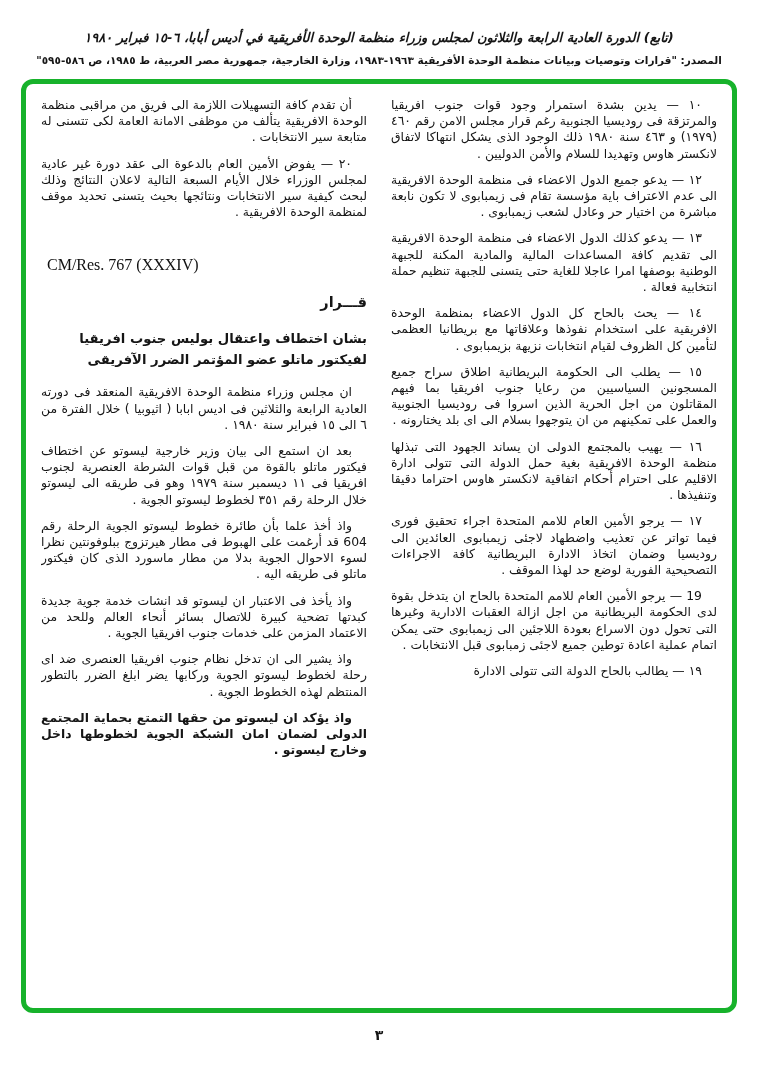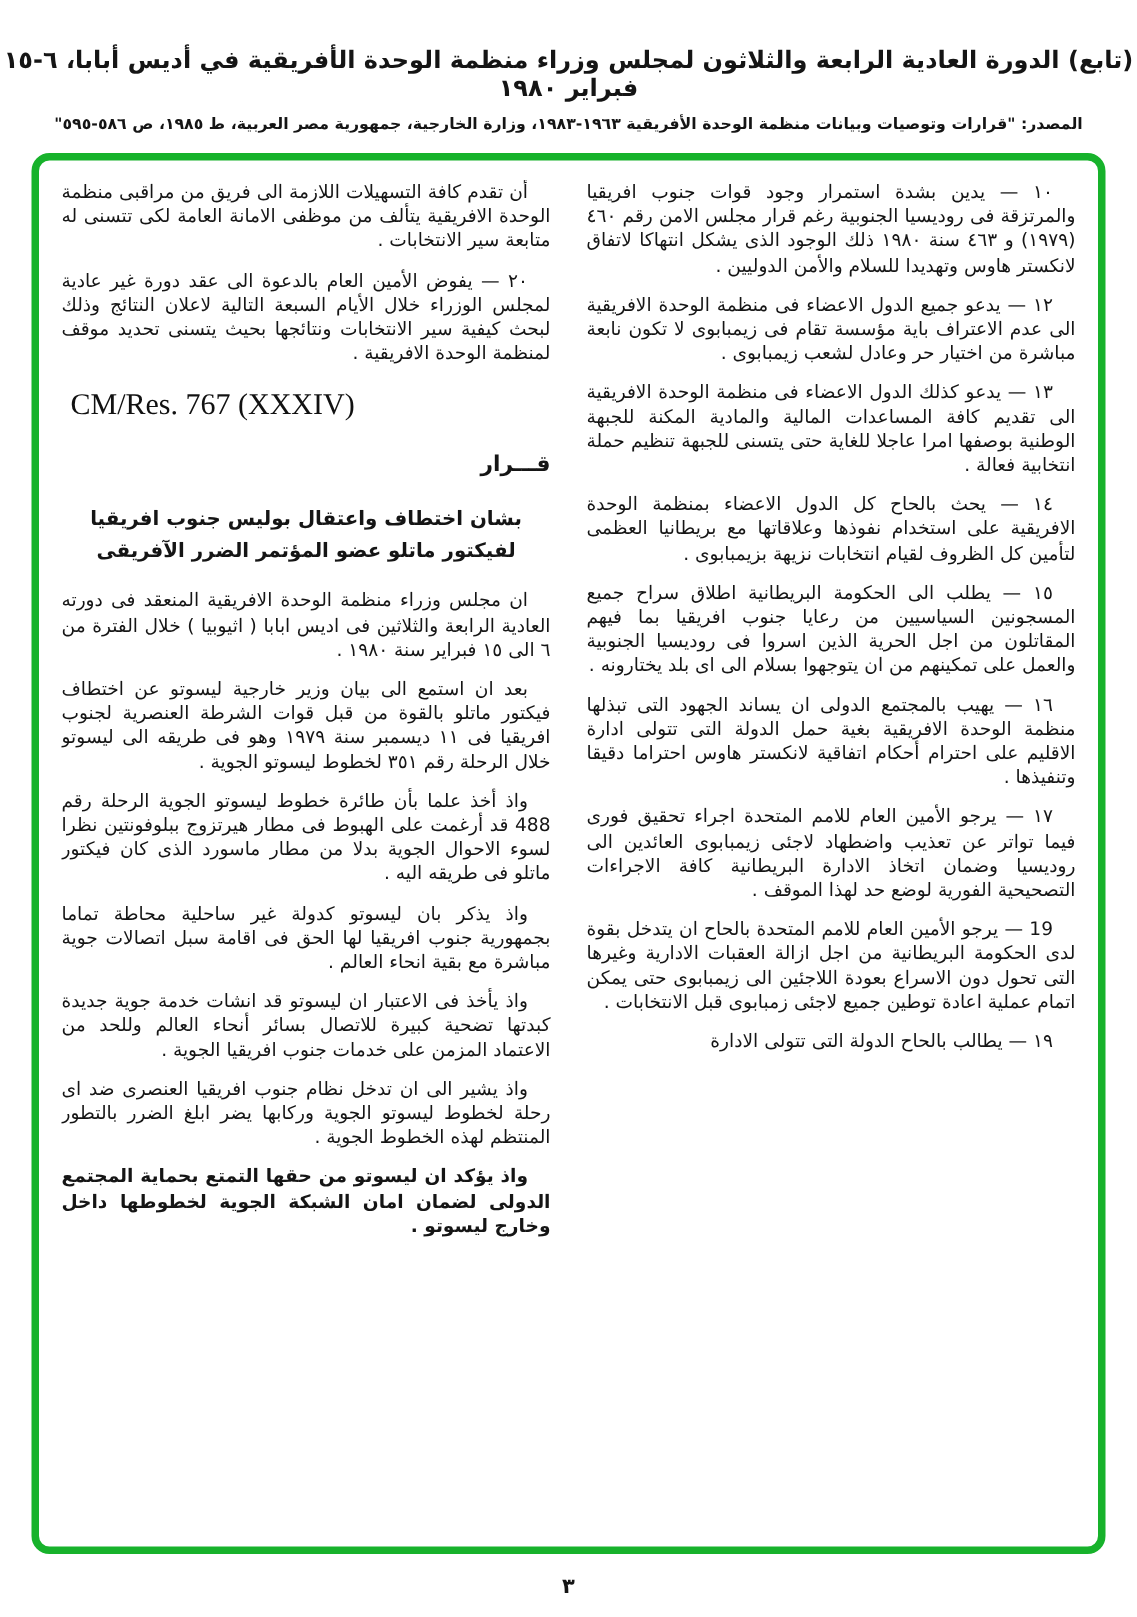--- a/index.html
+++ b/index.html
@@ -4,21 +4,21 @@
 <style>
   html,body { margin:0; padding:0; }
   body {
     width:758px; height:1078px;
     background:#ffffff;
     font-family:"DejaVu Sans", sans-serif;
     color:#151515;
     overflow:hidden;
   }
   .header { padding-top:30px; text-align:center; direction:rtl; }
-  .header-line1 { font-size:16px; font-weight:bold; letter-spacing:0.2px; }
+  .header-line1 { font-size:13px; font-weight:bold; letter-spacing:0.2px;font-style:italic; }
   .header-line2 { font-size:10.5px; font-weight:bold; margin-top:9px; }
   .frame {
     margin:13px auto 0 auto;
     width:716px; height:934px;
     box-sizing:border-box;
     border:5px solid #17b22b;
     border-radius:12px;
     padding:13px 15px 10px 15px;
     overflow:hidden;
   }
@@ -28,31 +28,31 @@
     margin:0 0 10px 0;
     text-align:justify;
     text-indent:15px;
     font-size:12.4px;
     line-height:16.2px;
     direction:rtl;
   }
   .cmres {
     direction:ltr; text-align:left;
     font-family:"Liberation Serif", serif;
-    font-size:20px;
-    margin:16px 0 20px 0;
+    font-size:16px;
+    margin:36px 0 20px 0;
     padding-left:6px;
     color:#111;
   }
   .res-heading {
     text-align:right; font-weight:bold;
     font-size:14.5px; margin:0 0 18px 0; direction:rtl;
   }
   .res-title {
-    text-align:center; font-weight:bold;
+    font-weight:bold;
     font-size:13.2px; line-height:21px; direction:rtl;
   }
   .res-title-wrap { margin-bottom:14px; }
   p.para.bold { font-weight:bold; }
   .footer {
     text-align:center; margin-top:14px;
     font-size:14px; font-weight:bold;
   }
 </style>
 </head>
@@ -85,22 +85,21 @@
         </div>
       <div class="cmres">CM/Res. 767 (XXXIV)</div>
       <div class="res-heading">قـــرار</div>
       <div class="res-title-wrap">
         <div class="res-title">بشان اختطاف واعتقال بوليس جنوب افريقيا</div>
         <div class="res-title">لفيكتور ماتلو عضو المؤتمر الضرر الآفريقى</div>
       </div>
       <div>
           <p class="para">ان مجلس وزراء منظمة الوحدة الافريقية المنعقد فى دورته العادية الرابعة والثلاثين فى اديس ابابا ( اثيوبيا ) خلال الفترة من ٦ الى ١٥ فبراير سنة ١٩٨٠ .</p>
           <p class="para">بعد ان استمع الى بيان وزير خارجية ليسوتو عن اختطاف فيكتور ماتلو بالقوة من قبل قوات الشرطة العنصرية لجنوب افريقيا فى ١١ ديسمبر سنة ١٩٧٩ وهو فى طريقه الى ليسوتو خلال الرحلة رقم ٣٥١ لخطوط ليسوتو الجوية .</p>
-          <p class="para">واذ أخذ علما بأن طائرة خطوط ليسوتو الجوية الرحلة رقم 488 قد أرغمت على الهبوط فى مطار هيرتزوج ببلوفونتين نظرا لسوء الاحوال الجوية بدلا من مطار ماسورد الذى كان فيكتور ماتلو فى طريقه اليه .</p>
-          <p class="para">واذ يذكر بان ليسوتو كدولة غير ساحلية محاطة تماما بجمهورية جنوب افريقيا لها الحق فى اقامة سبل اتصالات جوية مباشرة مع بقية انحاء العالم .</p>
+          <p class="para">واذ أخذ علما بأن طائرة خطوط ليسوتو الجوية الرحلة رقم 604 قد أرغمت على الهبوط فى مطار هيرتزوج ببلوفونتين نظرا لسوء الاحوال الجوية بدلا من مطار ماسورد الذى كان فيكتور ماتلو فى طريقه اليه .</p>
           <p class="para">واذ يأخذ فى الاعتبار ان ليسوتو قد انشات خدمة جوية جديدة كبدتها تضحية كبيرة للاتصال بسائر أنحاء العالم وللحد من الاعتماد المزمن على خدمات جنوب افريقيا الجوية .</p>
           <p class="para">واذ يشير الى ان تدخل نظام جنوب افريقيا العنصرى ضد اى رحلة لخطوط ليسوتو الجوية وركابها يضر ابلغ الضرر بالتطور المنتظم لهذه الخطوط الجوية .</p>
         </div>
       <p class="para bold">واذ يؤكد ان ليسوتو من حقها التمتع بحماية المجتمع الدولى لضمان امان الشبكة الجوية لخطوطها داخل وخارج ليسوتو .</p>
     </div>
 
   </div>
 </div>
 
 <div class="footer">٣</div>

